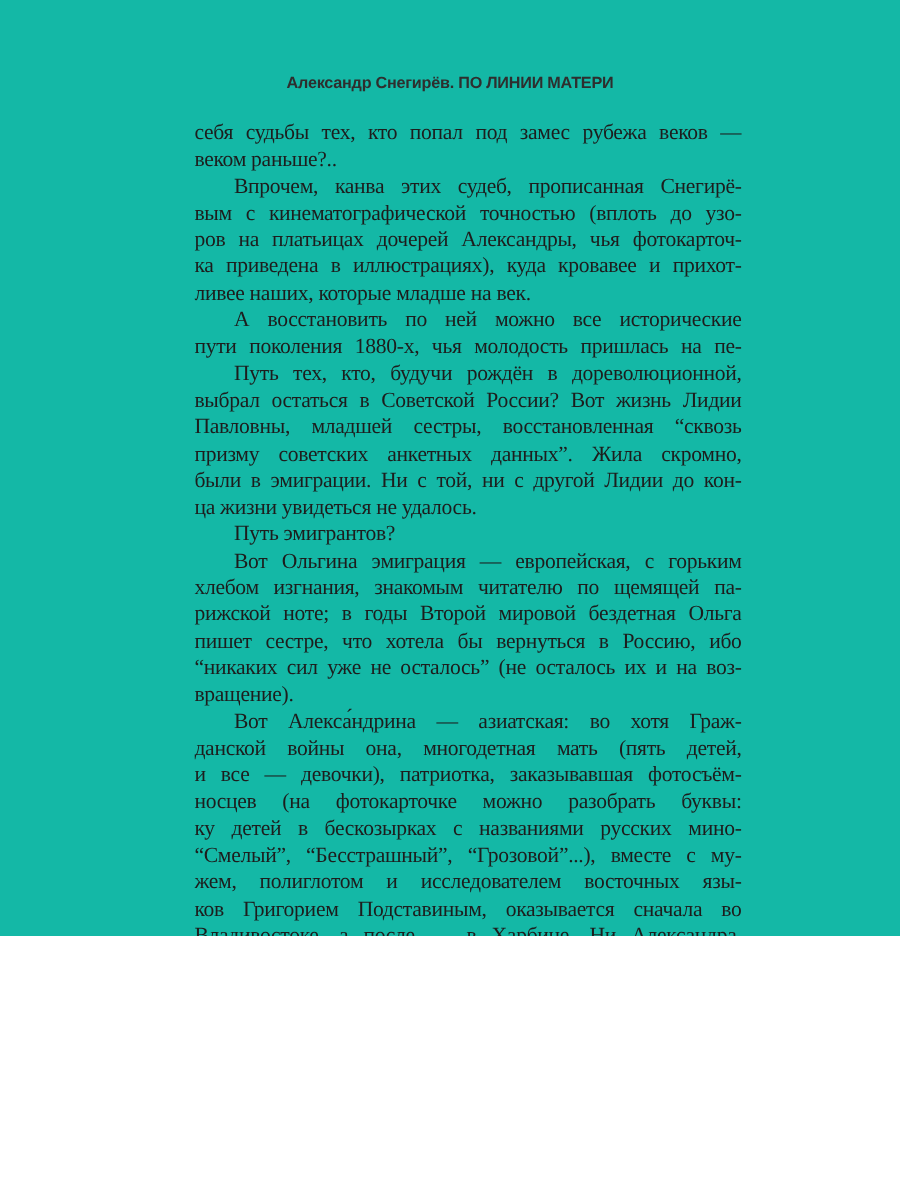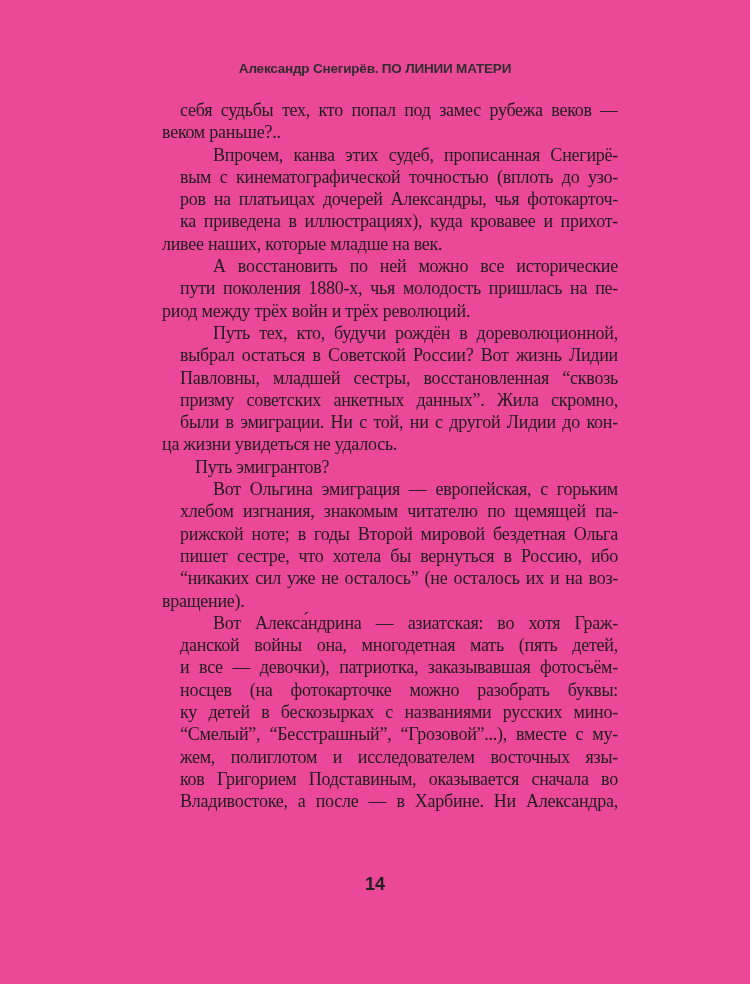--- a/index.html
+++ b/index.html
@@ -3,22 +3,22 @@
 <meta charset="utf-8">
 <style>
   html, body {
     margin: 0;
     padding: 0;
     background: #ffffff;
   }
   .page {
     position: relative;
     width: 750px;
-    height: 984px;
-    background: #ec4899;
+    height: 780px;
+    background: #14b8a6;
     overflow: hidden;
     font-family: "Liberation Serif", serif;
   }
   .running-header {
     position: absolute;
     top: 61px;
     left: 0;
     right: 0;
     text-align: center;
     font-family: "Liberation Sans", sans-serif;
@@ -39,21 +39,20 @@
   }
   .line {
     white-space: nowrap;
     overflow: hidden;
     height: 22.3px;
   }
   .line.justify {
     text-align: justify;
     text-align-last: justify;
     text-justify: inter-word;
-    margin-left: 18px;
   }
   .line.flush-left {
     text-align: center;
     text-align-last: left;
   }
   .line.indent {
     text-indent: 33px;
   }
   .page-number {
     position: absolute;
@@ -77,21 +76,20 @@
   <div class="text-block">
       <div class="line justify">себя судьбы тех, кто попал под замес рубежа веков —</div>
       <div class="line flush-left">веком раньше?..</div>
       <div class="line justify indent">Впрочем, канва этих судеб, прописанная Снегирё-</div>
       <div class="line justify">вым с кинематографической точностью (вплоть до узо-</div>
       <div class="line justify">ров на платьицах дочерей Александры, чья фотокарточ-</div>
       <div class="line justify">ка приведена в иллюстрациях), куда кровавее и прихот-</div>
       <div class="line flush-left">ливее наших, которые младше на век.</div>
       <div class="line justify indent">А восстановить по ней можно все исторические</div>
       <div class="line justify">пути поколения 1880-х, чья молодость пришлась на пе-</div>
-      <div class="line flush-left">риод между трёх войн и трёх революций.</div>
       <div class="line justify indent">Путь тех, кто, будучи рождён в дореволюционной,</div>
       <div class="line justify">выбрал остаться в Советской России? Вот жизнь Лидии</div>
       <div class="line justify">Павловны, младшей сестры, восстановленная “сквозь</div>
       <div class="line justify">призму советских анкетных данных”. Жила скромно,</div>
       <div class="line justify">были в эмиграции. Ни с той, ни с другой Лидии до кон-</div>
       <div class="line flush-left">ца жизни увидеться не удалось.</div>
       <div class="line flush-left indent">Путь эмигрантов?</div>
       <div class="line justify indent">Вот Ольгина эмиграция — европейская, с горьким</div>
       <div class="line justify">хлебом изгнания, знакомым читателю по щемящей па-</div>
       <div class="line justify">рижской ноте; в годы Второй мировой бездетная Ольга</div>

